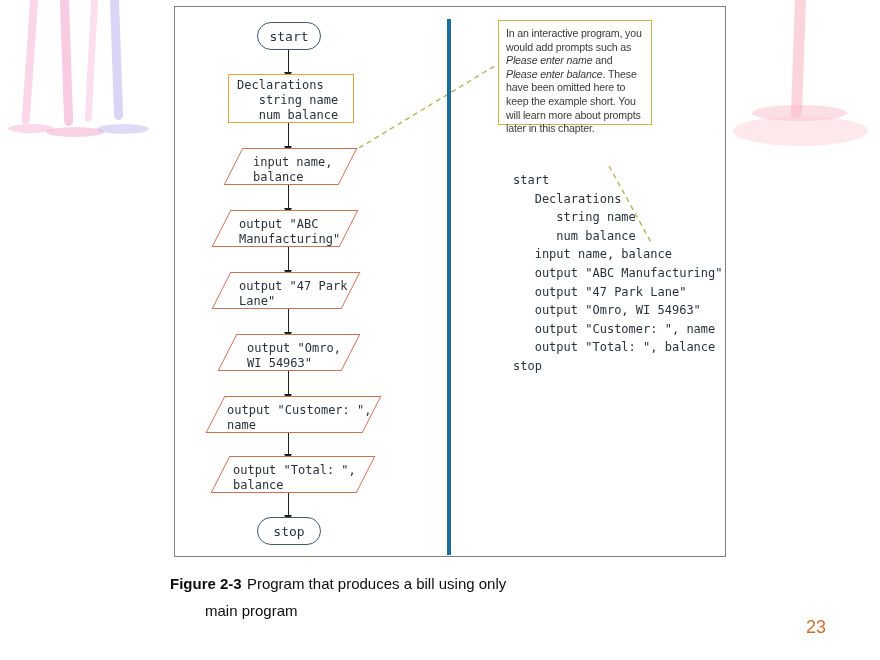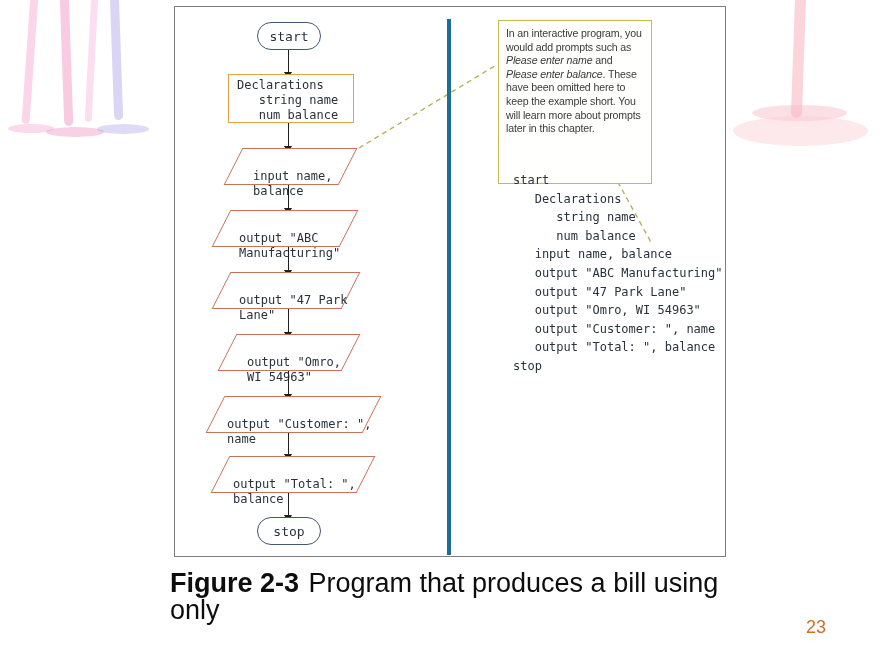--- a/index.html
+++ b/index.html
@@ -22,43 +22,43 @@
   
   .terminal { position:absolute; border:1.6px solid #41586e; border-radius:15px;
               background:#fff; display:flex; align-items:center; justify-content:center;
               font-size:13px; }
   .proc-rect { position:absolute; border:1.5px solid #e2a23c; background:#fff;
                font-size:12px; line-height:15px; white-space:pre; padding:3px 0 0 8px; }
   .pgram { position:absolute; height:37px; }
   .pgram-shape { position:absolute; top:0; bottom:0; left:10px; right:10px;
                  border:1.5px solid #c87258; background:#fff; transform:skewX(-27deg); }
   .pgram-text { position:relative; font-size:12px; line-height:15px; white-space:pre;
-                padding-top:21px; }
+                padding-top:7px; }
   .arrow { position:absolute; left:113px; width:0; border-left:1.5px solid #1f1f1f; }
   .arrow::after { content:""; position:absolute; bottom:-7px; left:-5px;
                   border-left:4.5px solid transparent; border-right:4.5px solid transparent;
                   border-top:7px solid #1f1f1f; }
 
   
   #divider { position:absolute; left:272px; top:12px; width:4px; height:536px;
              background:#1b6e97; }
 
   
-  #callout { position:absolute; left:323px; top:13px; width:154px; height:164px;
+  #callout { position:absolute; left:323px; top:13px; width:154px; height:105px;
              border:1.3px solid #c5b94f; background:#fffffe; padding:6px 7px;
              font-size:10.6px; line-height:13.6px; color:#3a3a3a; letter-spacing:-0.15px; }
   #callout .it { font-style:italic; }
 
   
   #pseudocode { position:absolute; left:338px; top:164px; font-size:12px;
                 line-height:18.6px; white-space:pre;
                 font-family:"DejaVu Sans Mono", monospace; color:#29323c; }
 
   
-  #caption { position:absolute; left:170px; top:570px; width:600px; font-size:27px;
+  #caption { position:absolute; left:170px; top:570px; width:600px; font-size:15px;
              line-height:27px; color:#0d0d0d; }
   #caption .cap-label { font-weight:bold; }
   #caption .cap-rest { margin-left:0.35em; }
   #caption .cap-line2 { margin-left:35px; }
   #page-number { position:absolute; left:806px; top:617px; font-size:18px;
                  color:#cc6f2d; }
 </style>
 </head>
 <body>
 
@@ -156,17 +156,18 @@
     <div id="callout">
       <span>In an interactive program, you would add prompts such as </span><span class="it">Please enter name</span><span> and </span><span class="it">Please enter balance</span><span>. These have been omitted here to keep the example short. You will learn more about prompts later in this chapter.</span>
     </div>
 
     <div id="pseudocode"><div>start</div><div>   Declarations</div><div>      string name</div><div>      num balance</div><div>   input name, balance</div><div>   output "ABC Manufacturing"</div><div>   output "47 Park Lane"</div><div>   output "Omro, WI 54963"</div><div>   output "Customer: ", name</div><div>   output "Total: ", balance</div><div>stop</div></div>
 
   </div>
 
   <div id="caption">
     <div><span class="cap-label">Figure 2-3</span><span class="cap-rest">Program that produces a bill using only</span></div>
+    <div class="cap-line2">main program</div>
   </div>
 
   <div id="page-number">23</div>
 
 </div>
 
 </body></html>

